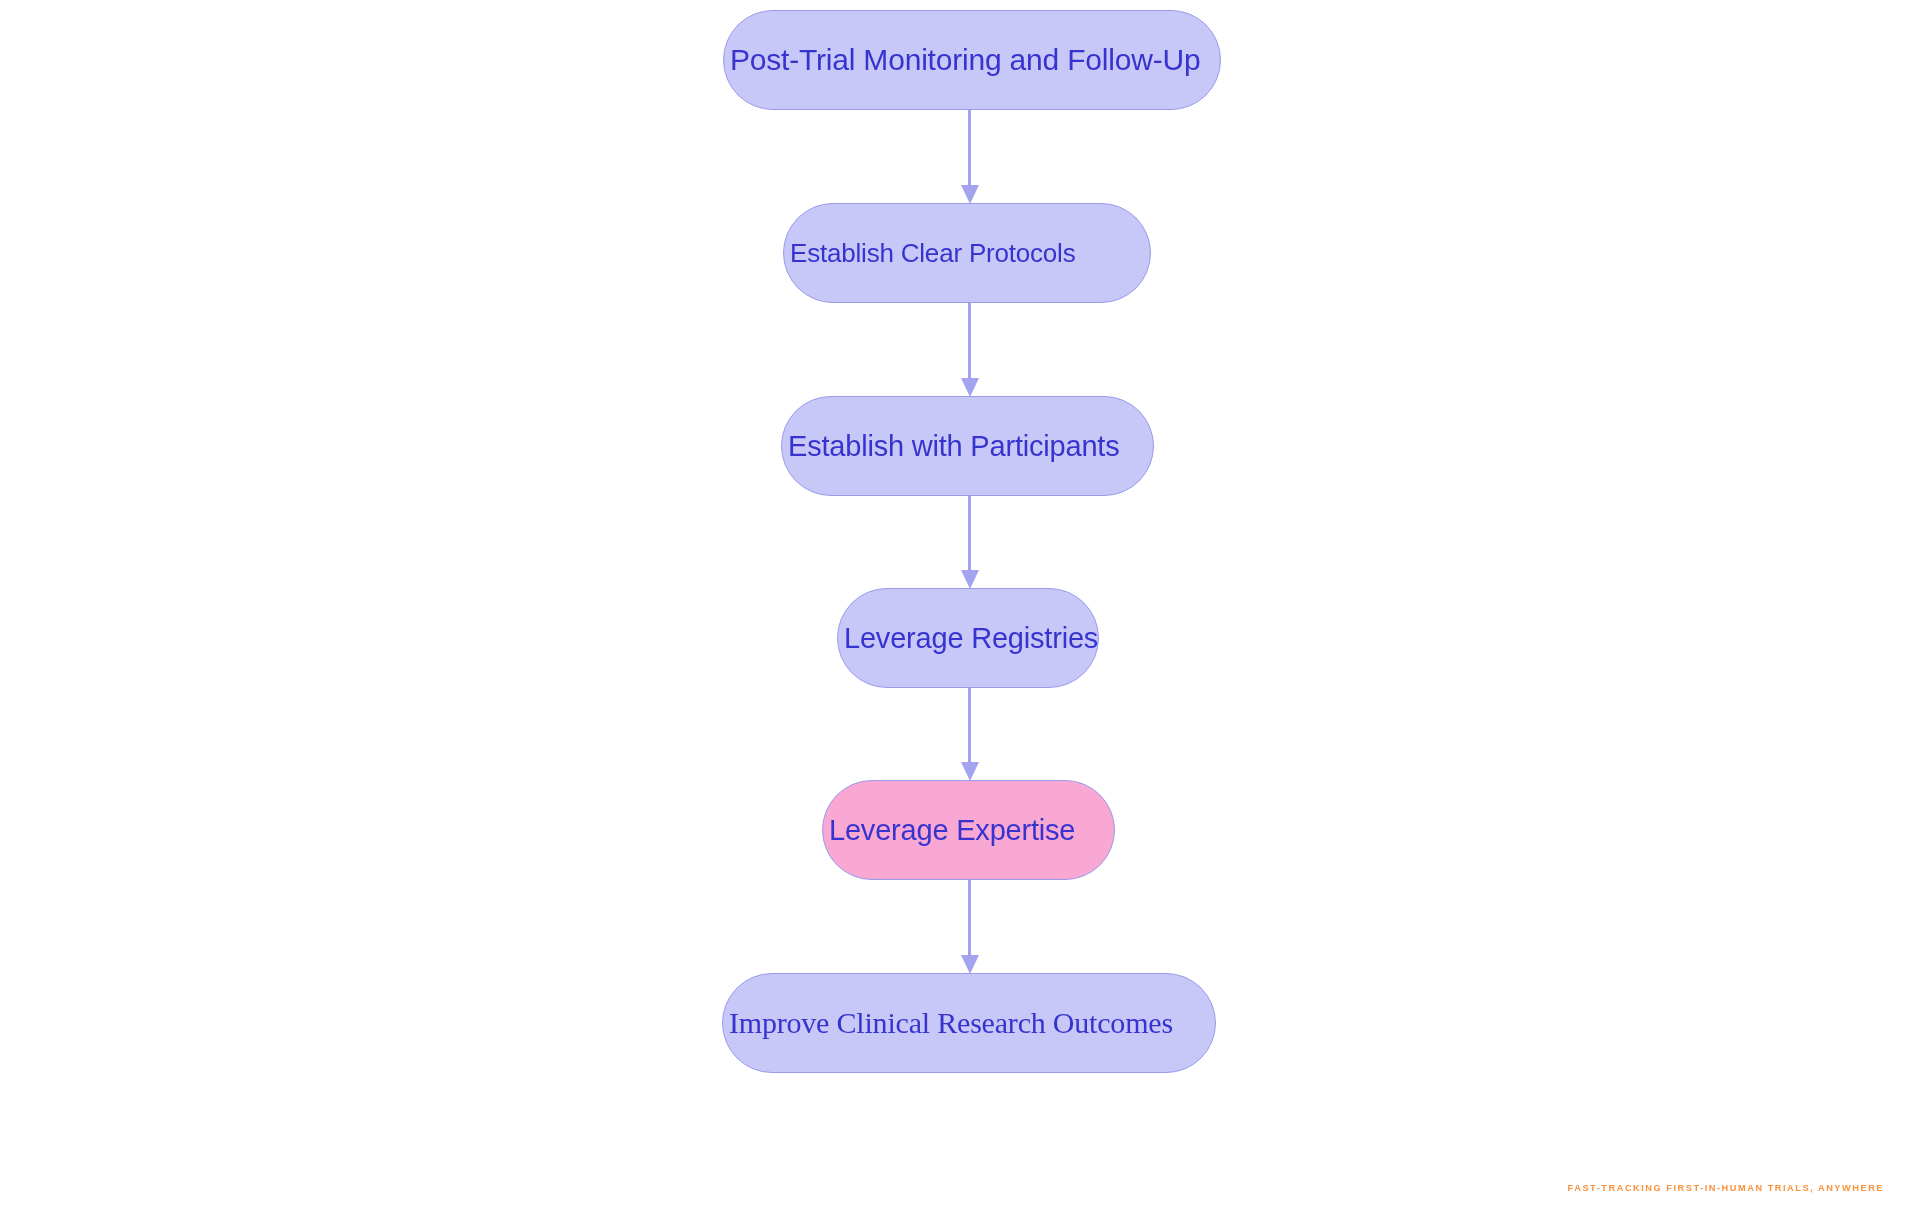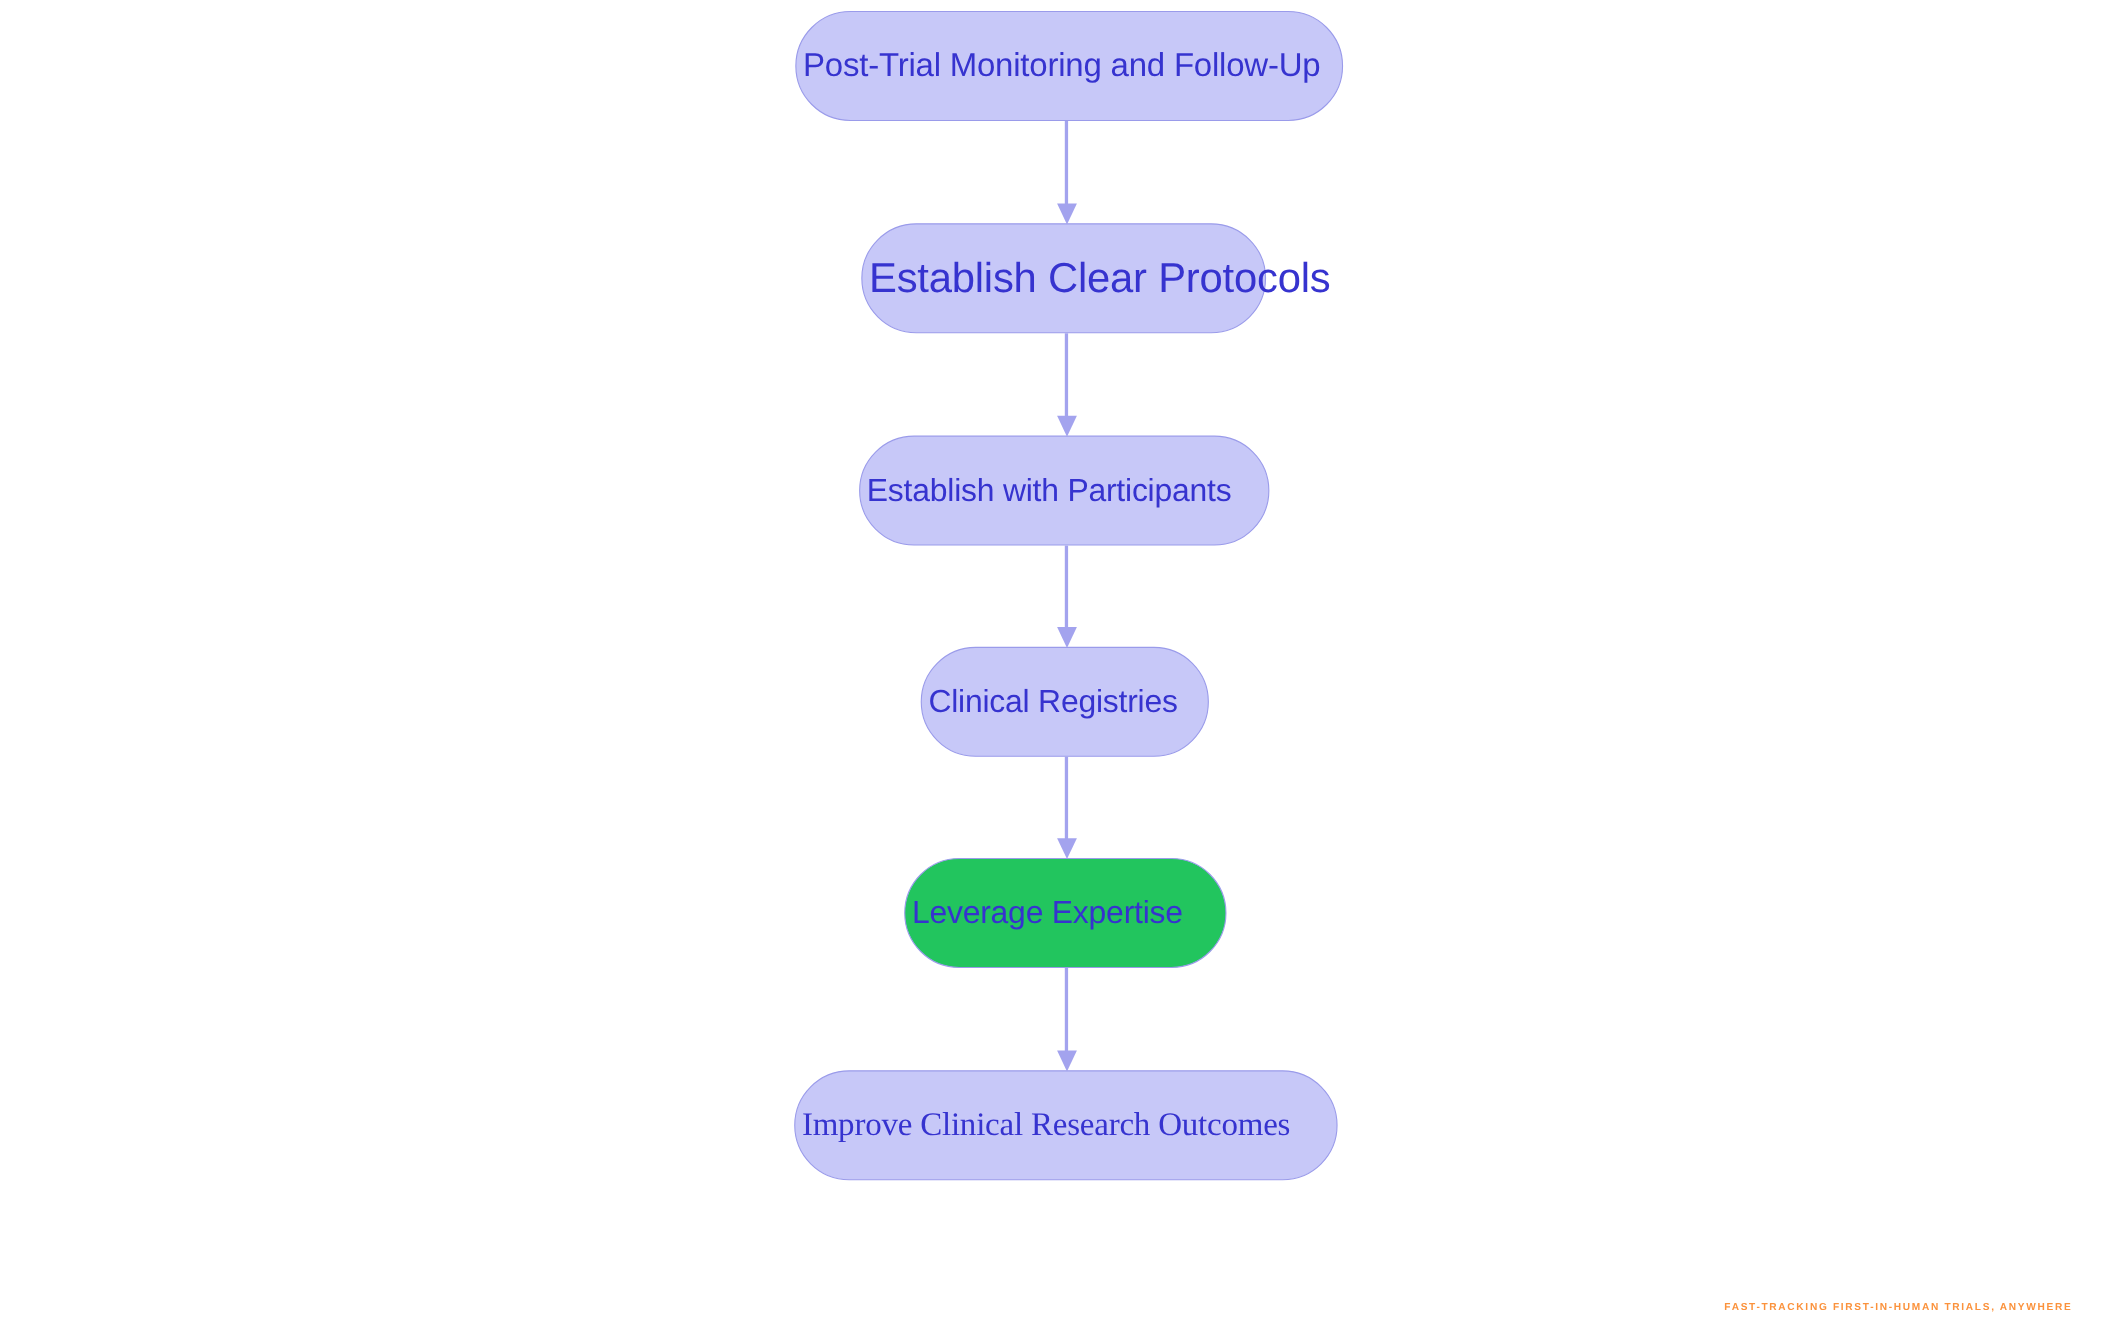--- a/index.html
+++ b/index.html
@@ -123,30 +123,30 @@
   <div class="head" style="top: 74px; border-top-color: rgb(163, 163, 238);"></div>
 </div>
 <div class="connector" style="left: 968px; top: 880px; width: 3px; height: 93px;">
   <div class="stem" style="height: 76px; background: rgb(163, 163, 238);"></div>
   <div class="head" style="top: 75px; border-top-color: rgb(163, 163, 238);"></div>
 </div>
 
 <div class="flow-node" style="left: 723px; top: 10px; width: 498px; height: 100px; font-size: 30px; background: rgb(199, 200, 248); border-color: rgb(154, 155, 234); color: rgb(54, 51, 207);">
   <span class="node-label">Post-Trial Monitoring and Follow-Up</span>
 </div>
-<div class="flow-node" style="left: 783px; top: 203px; width: 368px; height: 100px; font-size: 38px; background: rgb(199, 200, 248); border-color: rgb(154, 155, 234); color: rgb(54, 51, 207);">
+<div class="flow-node" style="left: 783px; top: 203px; width: 368px; height: 100px; font-size: 26px; background: rgb(199, 200, 248); border-color: rgb(154, 155, 234); color: rgb(54, 51, 207);">
   <span class="node-label">Establish Clear Protocols</span>
 </div>
 <div class="flow-node" style="left: 781px; top: 396px; width: 373px; height: 100px; font-size: 29px; background: rgb(199, 200, 248); border-color: rgb(154, 155, 234); color: rgb(54, 51, 207);">
   <span class="node-label">Establish with Participants</span>
 </div>
 <div class="flow-node" style="left: 837px; top: 588px; width: 262px; height: 100px; font-size: 29px; background: rgb(199, 200, 248); border-color: rgb(154, 155, 234); color: rgb(54, 51, 207);">
-  <span class="node-label">Clinical Registries</span>
+  <span class="node-label">Leverage Registries</span>
 </div>
-<div class="flow-node" style="left: 822px; top: 780px; width: 293px; height: 100px; font-size: 29px; background: #22c55e; border-color: rgb(154, 155, 234); color: rgb(54, 51, 207);">
+<div class="flow-node" style="left: 822px; top: 780px; width: 293px; height: 100px; font-size: 29px; background: #f9a8d4; border-color: rgb(154, 155, 234); color: rgb(54, 51, 207);">
   <span class="node-label">Leverage Expertise</span>
 </div>
 <div class="flow-node" style="left: 722px; top: 973px; width: 494px; height: 100px; font-size: 30px; background: rgb(199, 200, 248); border-color: rgb(154, 155, 234); color: rgb(54, 51, 207); font-family: Liberation Serif, serif;">
   <span class="node-label">Improve Clinical Research Outcomes</span>
 </div>
 
 <div id="brand-logo">
   <div class="tagline">FAST-TRACKING FIRST-IN-HUMAN TRIALS, ANYWHERE</div>
 </div>
 

